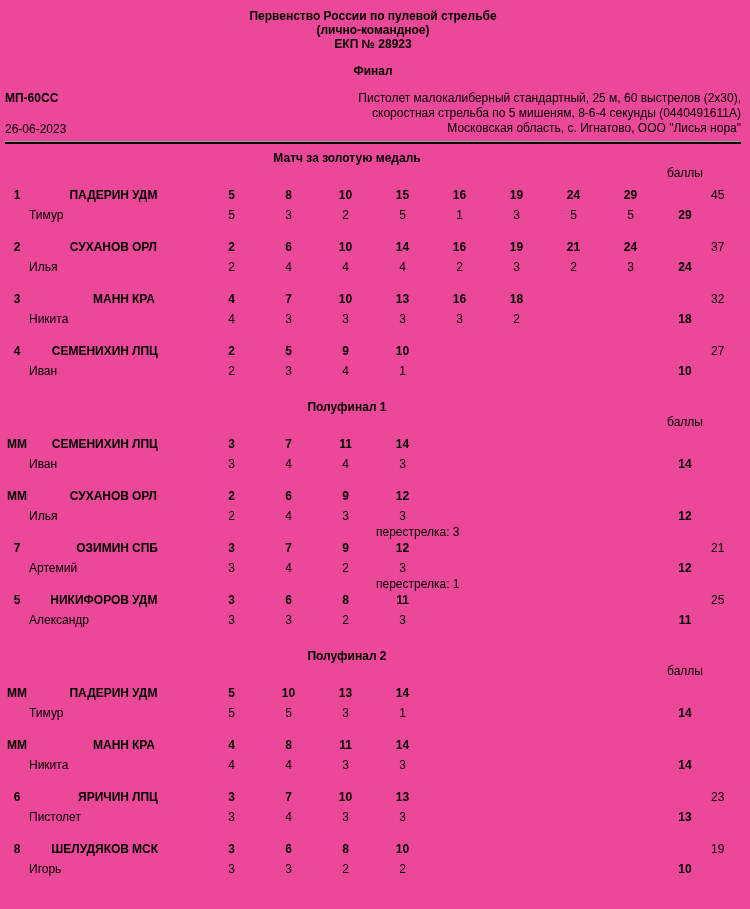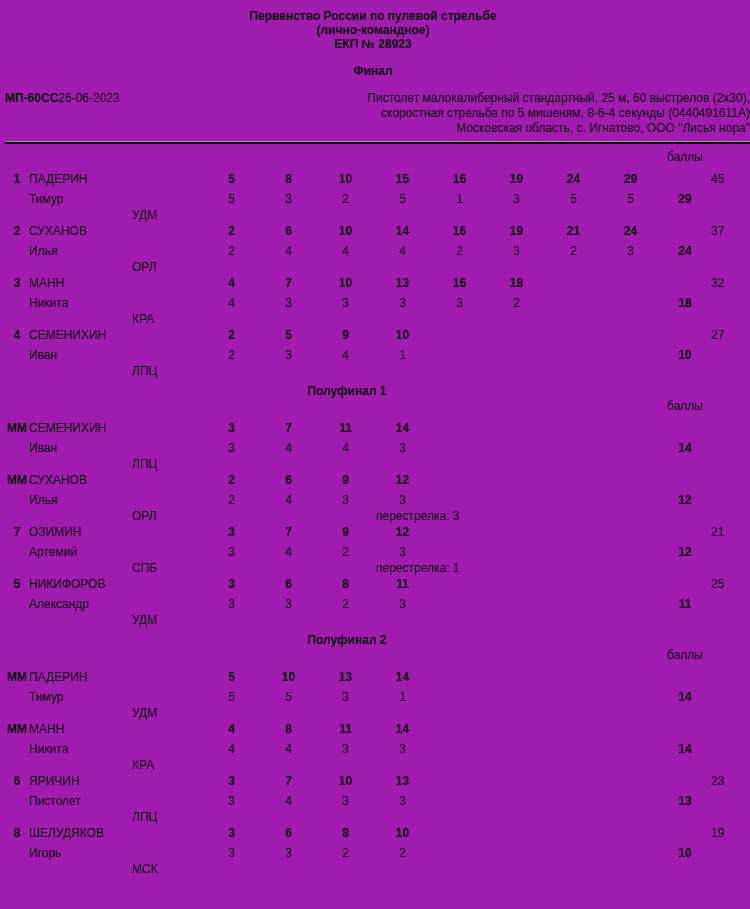--- a/index.html
+++ b/index.html
@@ -1,38 +1,38 @@
 <!DOCTYPE html>
 <html><head>
 <meta charset="utf-8">
 <style>
   html,body{margin:0;padding:0;background:#fff;color:#000;
     font-family:"Liberation Sans",sans-serif;font-size:12px;}
   .page{width:750px;height:909px;box-sizing:border-box;
-    padding:9px 0 0 5px;overflow:hidden;background:#a21caf;}
+    padding:9px 9px 0 5px;overflow:hidden;background:#ec4899;}
   .center-block{width:736px;text-align:center;font-weight:bold;line-height:14px;}
   .hgap{height:13px;}
   .info{display:flex;justify-content:space-between;margin-top:13px;}
-  .info-left{display:flex;flex-direction:row;justify-content:space-between;}
+  .info-left{display:flex;flex-direction:column;justify-content:space-between;}
   .info-left .code{font-weight:bold;}
   .info-right{text-align:right;line-height:15px;}
   .rule{margin-top:5px;height:2px;background:#000;border-top:1px solid #999;}
   .section{padding-top:7px;}
   .section-title{width:684px;text-align:center;font-weight:bold;
     height:14px;line-height:14px;margin-bottom:2px;}
   .grid{display:grid;grid-template-columns:24px 100px 74px repeat(8,57px) 52px 30px;}
   .points-header{height:13px;line-height:13px;margin-bottom:5px;}
   .plabel{grid-column:12;text-align:center;}
   .row{margin-bottom:12px;}
   .line{height:20px;line-height:20px;}
   .rk{text-align:center;font-weight:bold;}
   .nm{white-space:nowrap;}
-  .rg{padding-left:3px;font-weight:normal;margin-top:36px;}
+  .rg{padding-left:3px;font-weight:bold;}
   .v{text-align:center;}
-  .l1 .nm{font-weight:normal;}
+  .l1 .nm{font-weight:bold;text-align:right;}
   .l1 .v{font-weight:bold;}
   .tt{text-align:center;}
   .l2 .tt{font-weight:bold;}
   .pt{text-align:left;}
   .shootoff{height:0;overflow:visible;line-height:13px;padding-left:371px;}
 </style>
 </head>
 <body>
 
 <div class="page">
@@ -54,20 +54,21 @@
     </div>
     <div class="info-right">
       <div>Пистолет малокалиберный стандартный, 25 м, 60 выстрелов (2x30),</div>
       <div>скоростная стрельба по 5 мишеням, 8-6-4 секунды (0440491611А)</div>
       <div>Московская область, с. Игнатово, ООО "Лисья нора"</div>
     </div>
   </div>
   <div class="rule"></div>
 
   <div class="section">
+    <div class="section-title">Матч за золотую медаль</div>
     <div class="grid points-header">
       <span class="plabel">баллы</span>
     </div>
 
     <div class="row">
       <div class="grid line l1">
         <span class="rk">1</span>
         <span class="nm">ПАДЕРИН</span>
         <span class="rg">УДМ</span>
         <span class="v">5</span>

